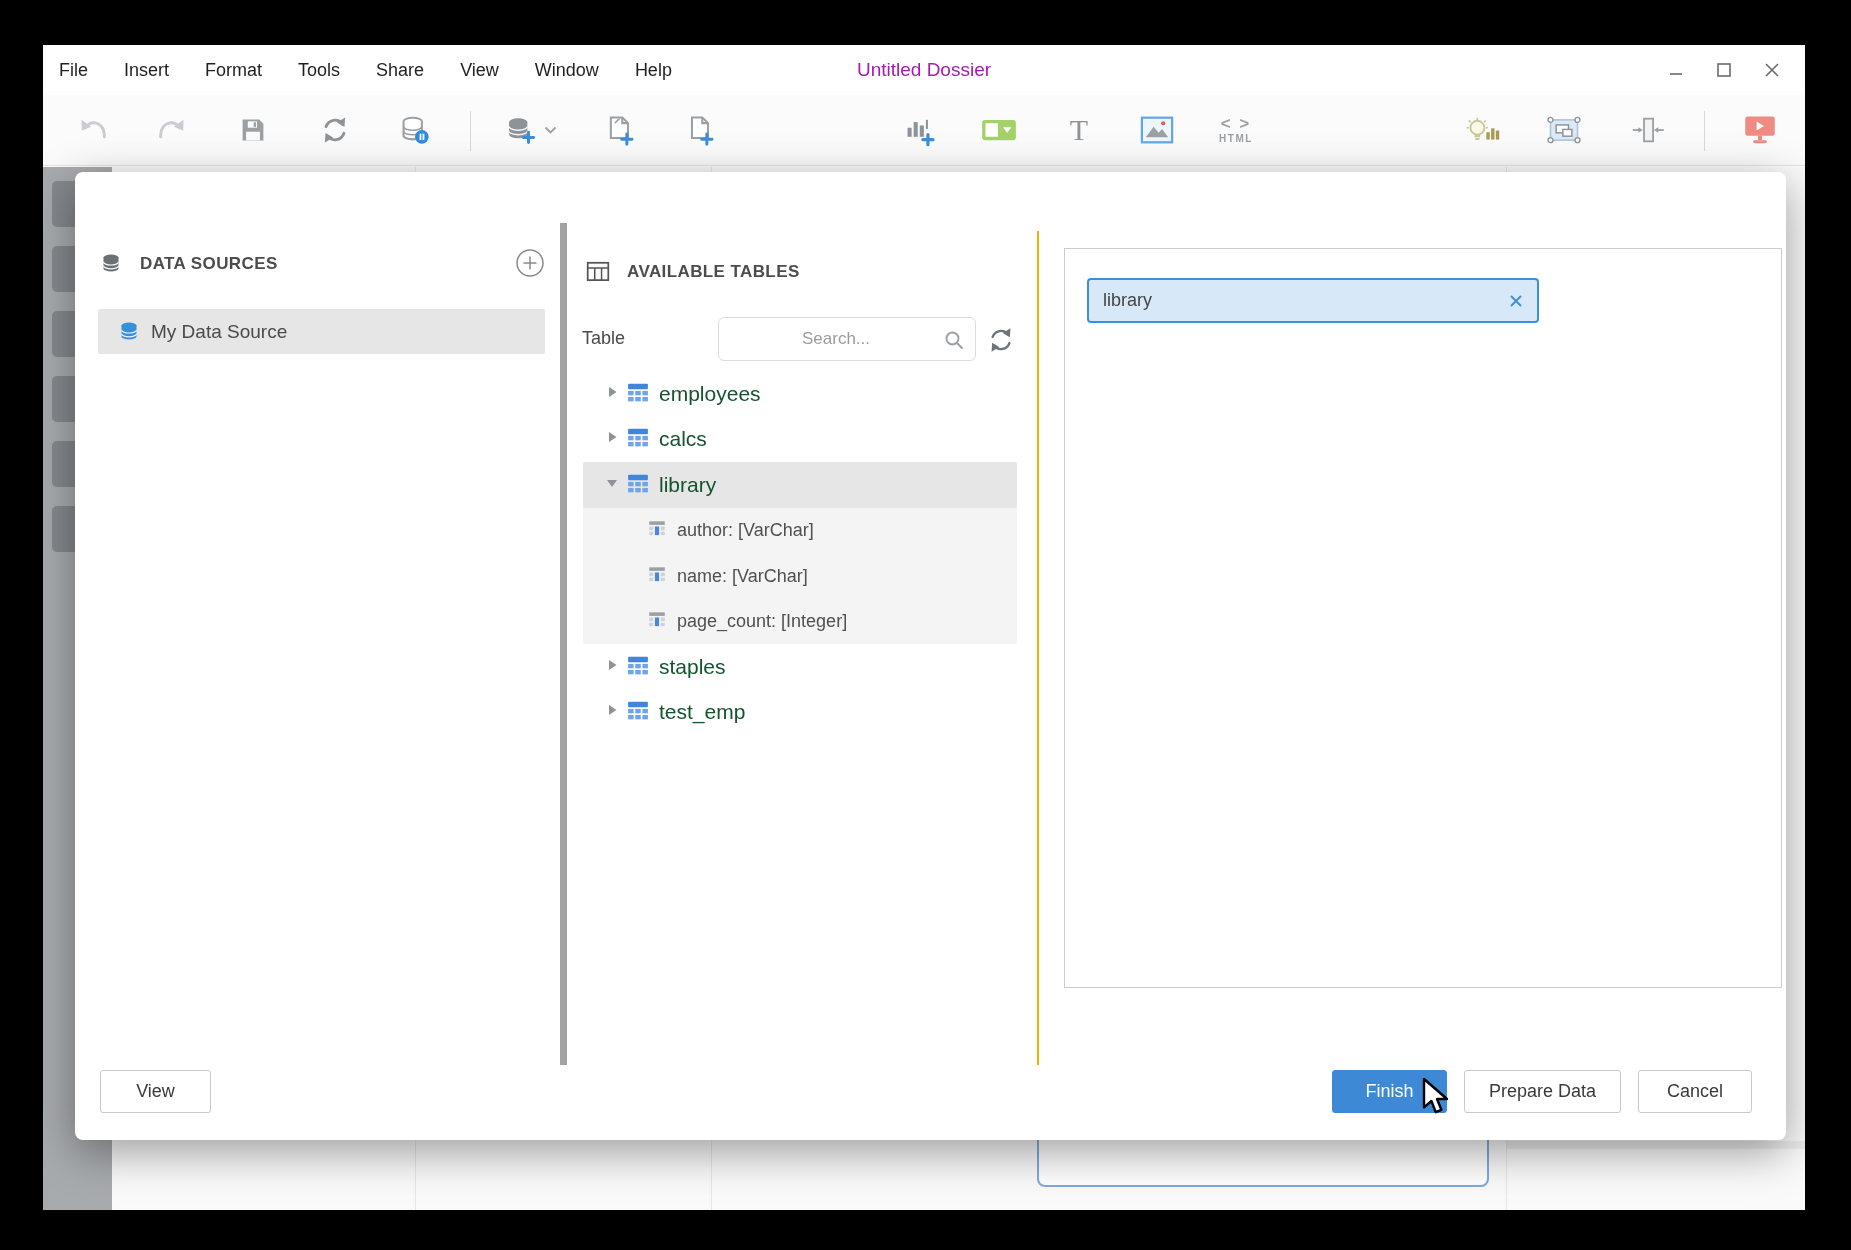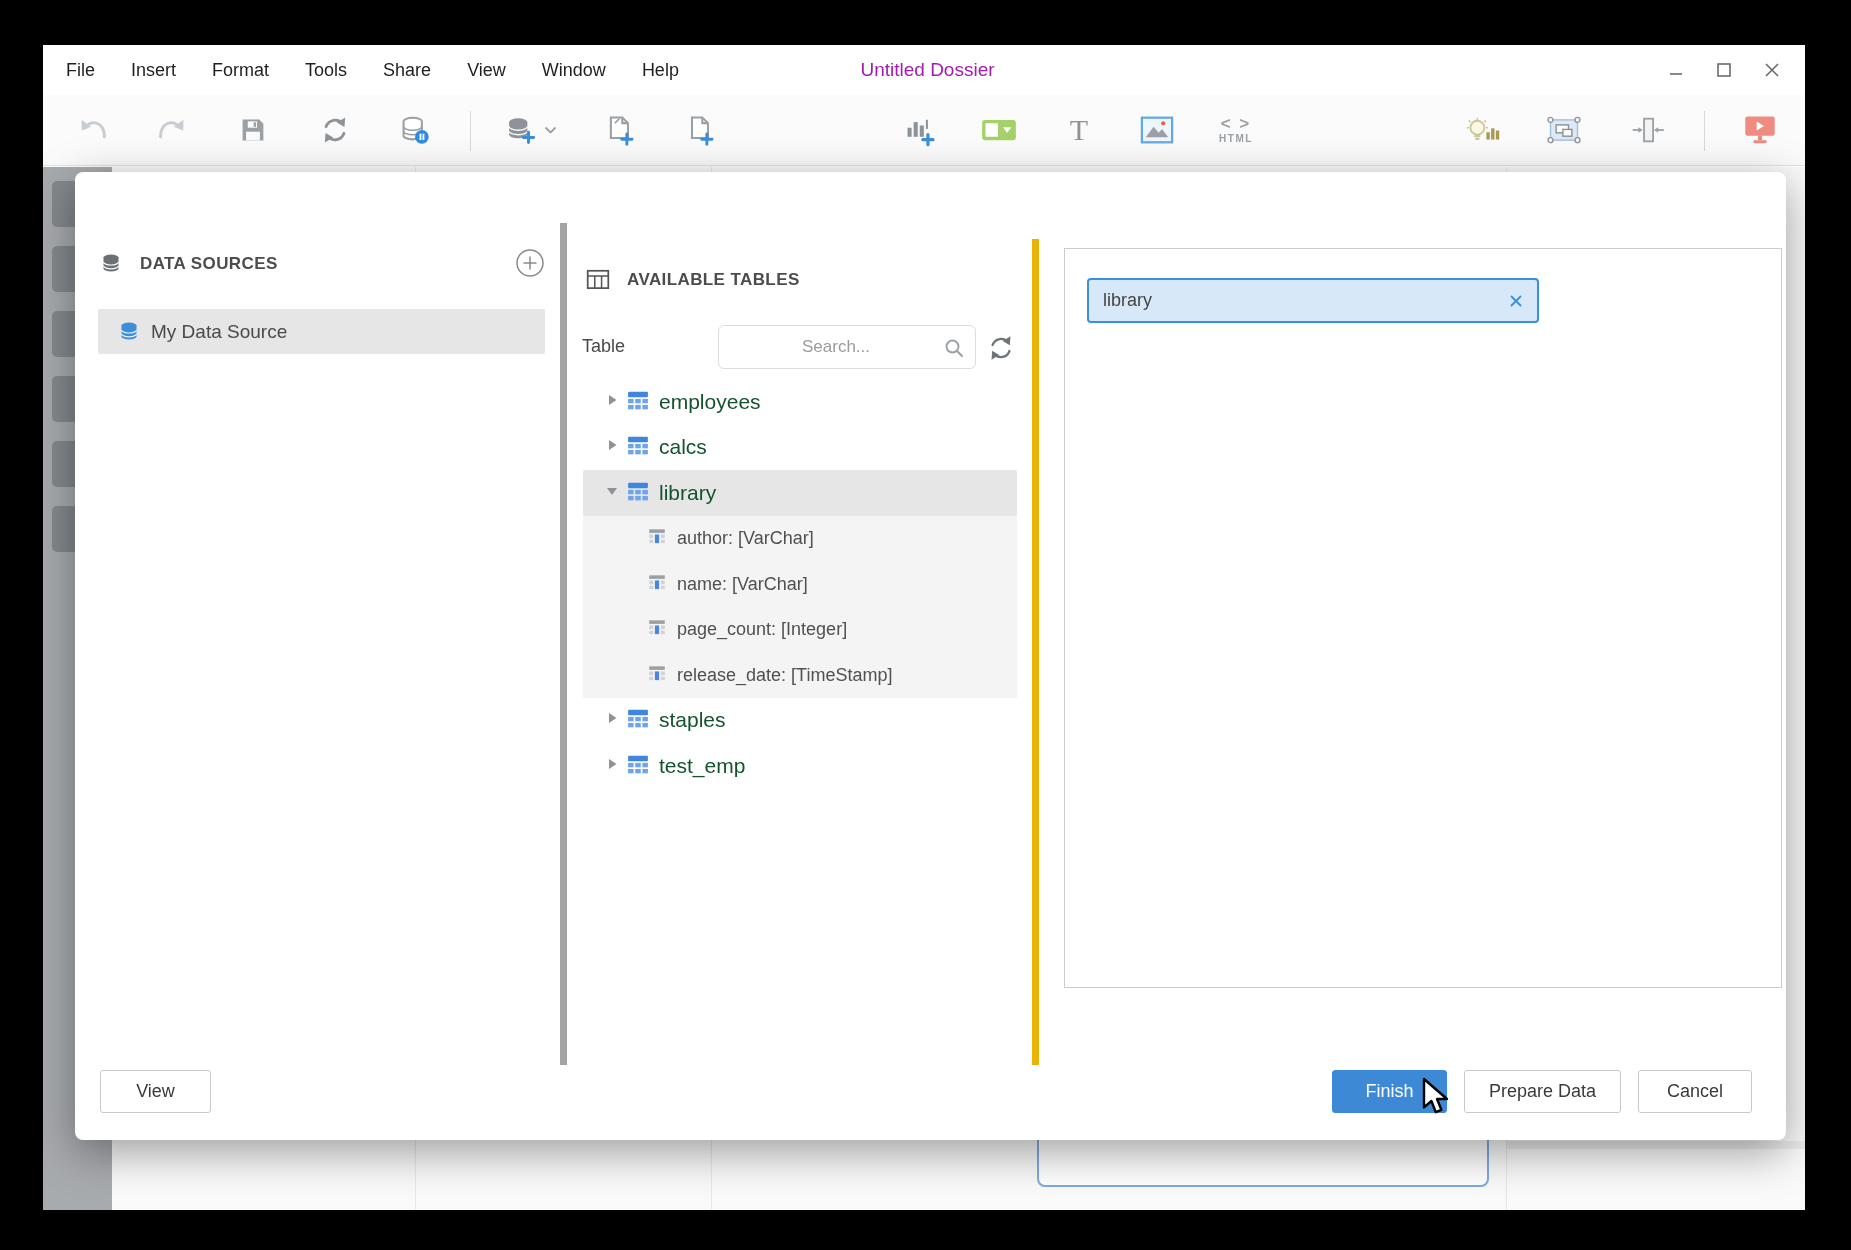--- a/index.html
+++ b/index.html
@@ -4,21 +4,21 @@
 <style>
   * { box-sizing: border-box; }
   html,body { margin:0; padding:0; }
   body {
     width:1851px; height:1250px; background:#000;
     font-family:"Liberation Sans", sans-serif; overflow:hidden; position:relative;
   }
   .app { position:absolute; left:43px; top:45px; width:1762px; height:1165px; background:#fff; }
 
   
-  .titlebar { position:absolute; left:0; top:0; right:0; height:50px; background:#fff;margin-left:7px; }
+  .titlebar { position:absolute; left:0; top:0; right:0; height:50px; background:#fff; }
   .menus { position:absolute; left:16px; top:0; height:50px; display:flex; align-items:center; gap:36px;
            font-size:18px; color:#1f1f1f; }
   .menus span { cursor:default; }
   .app-title { position:absolute; left:0; right:0; top:0; height:50px; display:flex; align-items:center;
                justify-content:center; font-size:19px; color:#a21caf; pointer-events:none; }
   .win-controls { position:absolute; right:24px; top:0; height:50px; display:flex; align-items:center; gap:30px; }
   .wc { width:18px; height:18px; display:flex; align-items:center; justify-content:center; }
 
   
   .toolbar { position:absolute; left:0; top:50px; right:0; height:71px; background:#fbfbfb;
@@ -42,21 +42,21 @@
               border-radius:8px 8px 0 0; border-bottom:1px solid #d6d6d6; }
   .dlg-title { position:absolute; left:26px; top:0; height:50px; display:flex; align-items:center;
                font-size:19px; font-weight:700; color:#474747; }
   .dlg-help { position:absolute; right:74px; top:0; height:50px; display:flex; align-items:center;
               font-size:19px; font-weight:700; color:#666; cursor:pointer; }
   .dlg-close { position:absolute; right:32px; top:0; height:50px; display:flex; align-items:center;
                font-size:18px; font-weight:700; color:#555; cursor:pointer; }
 
   .dlg-body { position:absolute; left:0; top:51px; right:0; bottom:75px; }
   .col-left  { position:absolute; left:0;    top:0; bottom:0; width:492px; border-right:7px solid #a3a3a3; }
-  .col-mid   { position:absolute; left:492px; top:16px; bottom:0; width:472px; border-right:7px solid #eab308; }
+  .col-mid   { position:absolute; left:492px; top:8px; bottom:0; width:472px; border-right:2px solid #eab308; }
   .col-right { position:absolute; left:964px; top:0; bottom:0; right:0; }
 
   .sec-row { position:absolute; top:26px; height:30px; display:flex; align-items:center; gap:16px; }
   .sec-label { font-size:17px; font-weight:700; letter-spacing:.4px; color:#4c4c4c; }
 
   .ds-plus { position:absolute; left:440px; top:25px; width:30px; height:30px; cursor:pointer; }
   .ds-item { position:absolute; left:23px; top:86px; width:447px; height:45px; background:#e6e6e6;
              border-radius:2px; display:flex; align-items:center; padding-left:20px; gap:9px;
              font-size:19px; color:#4a4a4a; cursor:pointer; }
 
@@ -451,34 +451,20 @@
                     <rect x="2" y="7.6" width="3.6" height="3.4"></rect>
                     <rect x="2" y="12.4" width="3.6" height="3"></rect>
                     <rect x="12.4" y="7.6" width="3.6" height="3.4"></rect>
                     <rect x="12.4" y="12.4" width="3.6" height="3"></rect>
                   </g>
                   <rect x="7.1" y="7.6" width="3.8" height="7.8" fill="#4a86dc"></rect>
                 </svg></span>
             <span class="clabel">page_count: [Integer]</span>
           </div>
 
-          <div class="trow child">
-            <span class="rowbg"></span>
-            <span class="cicon"><svg width="20" height="20" viewBox="0 0 18 18">
-                  <rect x="2" y="3" width="14" height="3.2" fill="#9aa0a4"></rect>
-                  <g fill="#cfd3d6">
-                    <rect x="2" y="7.6" width="3.6" height="3.4"></rect>
-                    <rect x="2" y="12.4" width="3.6" height="3"></rect>
-                    <rect x="12.4" y="7.6" width="3.6" height="3.4"></rect>
-                    <rect x="12.4" y="12.4" width="3.6" height="3"></rect>
-                  </g>
-                  <rect x="7.1" y="7.6" width="3.8" height="7.8" fill="#4a86dc"></rect>
-                </svg></span>
-            <span class="clabel">release_date: [TimeStamp]</span>
-          </div>
 
           <div class="trow">
             <span class="arrow"><svg width="18" height="18" viewBox="0 0 18 18">
                   <polygon points="6,4 13.5,9 6,14" fill="#8d9399"></polygon>
                 </svg></span>
             <span class="ticon"><svg width="22" height="22" viewBox="0 0 20 20">
                   <rect x="1" y="2.5" width="18" height="5" rx="0.8" fill="#3f86dc"></rect>
                   <g fill="#6fa3ea">
                     <rect x="1" y="9" width="5" height="4"></rect>
                     <rect x="7.5" y="9" width="5" height="4"></rect>

